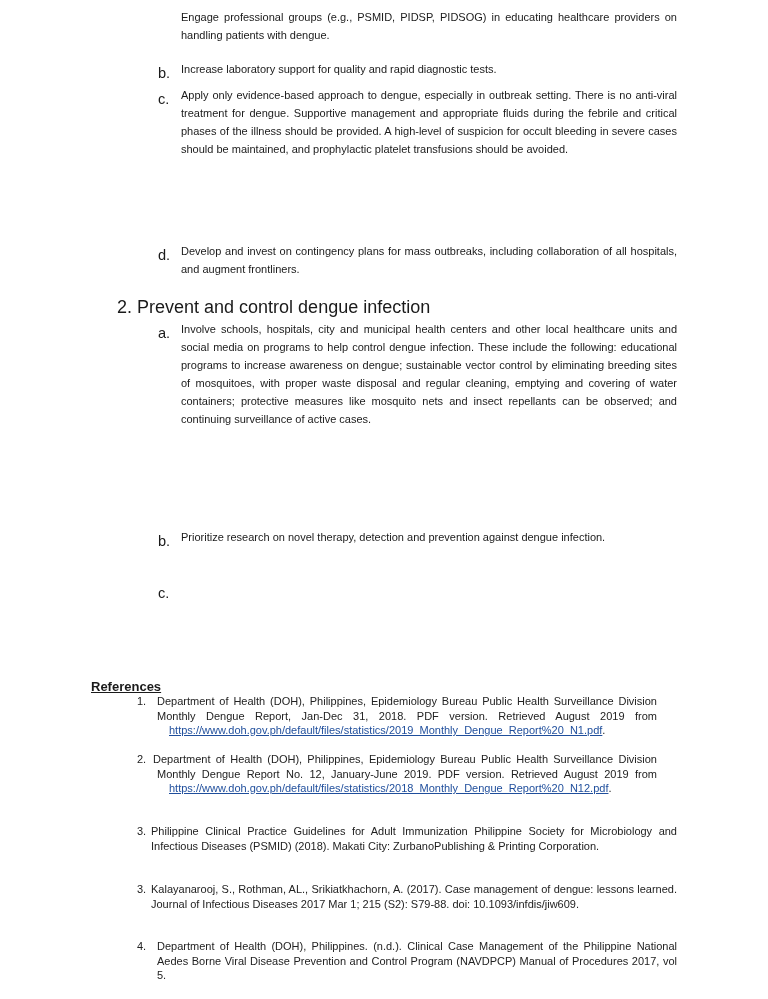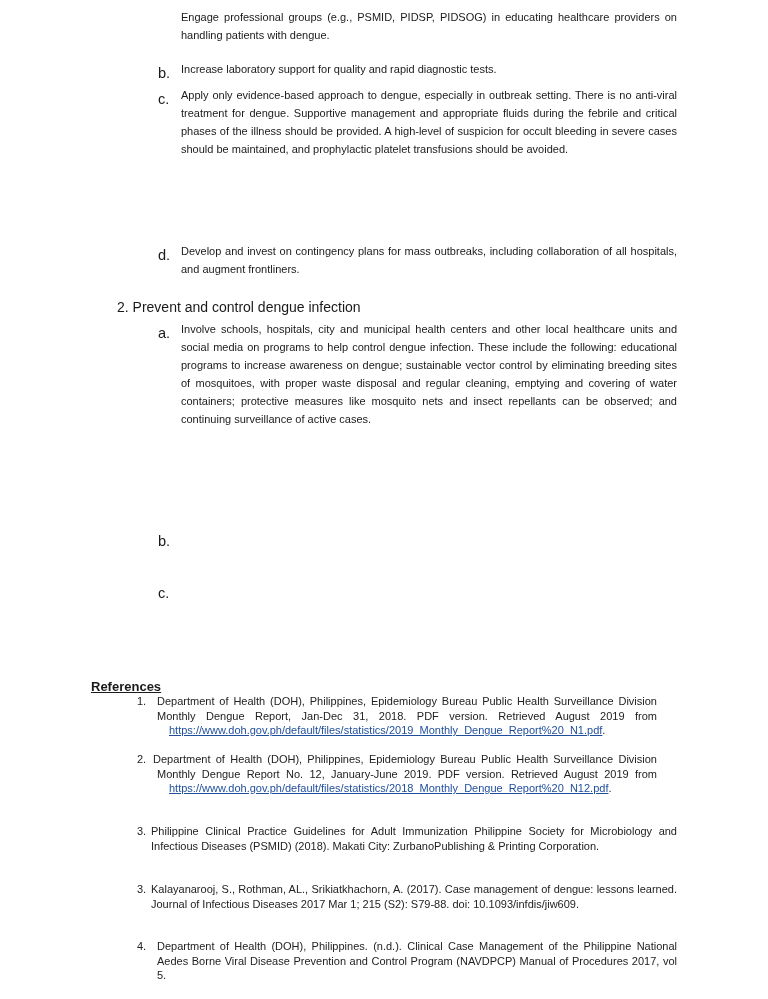--- a/index.html
+++ b/index.html
@@ -3,21 +3,21 @@
 <meta charset="utf-8">
 <style>
   html, body { margin: 0; padding: 0; background: #ffffff; }
   body { width: 768px; height: 999px; position: relative; overflow: hidden;
          font-family: "Liberation Sans", sans-serif; color: #1a1a1a; }
   .page { position: absolute; left: 0; top: 0; width: 768px; height: 999px; }
   .body-text { font-size: 11px; line-height: 18px; }
   .para { position: absolute; left: 181px; width: 496px; text-align: justify; }
   .para-last { text-align-last: left; }
   .marker { position: absolute; left: 158px; font-size: 14.6px; line-height: 26px; }
-  .heading2 { position: absolute; left: 117px; font-size: 14px; line-height: 26px; }
+  .heading2 { position: absolute; left: 117px; font-size: 18px; line-height: 26px; }
   .refs { font-size: 11px; line-height: 14.5px; color: #222; }
   .refs-title { position: absolute; left: 91px; top: 679px; font-weight: bold; text-decoration: underline; font-size: 13px; }
   .ref { position: absolute; width: 520px; }
   .ref .num { position: absolute; }
   .ref .txt { position: absolute; left: 0; text-align: justify; }
   .link { color: #1f4e9c; text-decoration: underline; padding-left: 12px; }
 </style>
 </head>
 <body>
 
@@ -33,20 +33,21 @@
 
   <div class="marker" style="top:242px;">d.</div>
   <div class="para body-text para-last" style="top:242px;">Develop and invest on contingency plans for mass outbreaks, including collaboration of all hospitals, and augment frontliners.</div>
 
   <div class="heading2" style="top:294px;">2. Prevent and control dengue infection</div>
 
   <div class="marker" style="top:320px;">a.</div>
   <div class="para body-text para-last" style="top:320px;">Involve schools, hospitals, city and municipal health centers and other local healthcare units and social media on programs to help control dengue infection.  These include the following: educational programs to increase awareness on dengue; sustainable vector control by eliminating breeding sites of mosquitoes, with proper waste disposal and regular cleaning, emptying and covering of water containers; protective measures like mosquito nets and insect repellants can be observed; and continuing surveillance of active cases.</div>
 
   <div class="marker" style="top:528px;">b.</div>
+  <div class="para body-text para-last" style="top:528px;">Prioritize research on novel therapy, detection and prevention against dengue infection.</div>
 
   <div class="marker" style="top:580px;">c.</div>
 
   <div class="refs-title">References</div>
 
   <div class="refs">
     <div class="ref" style="left:137px; top:694px;">
       <span class="num" style="left:0;">1.</span>
       <div class="txt" style="left:20px; width:500px;">
         <span> Department of Health (DOH), Philippines, Epidemiology Bureau Public Health   Surveillance Division Monthly Dengue Report, Jan-Dec 31, 2018. PDF version. Retrieved August 2019 from</span>

